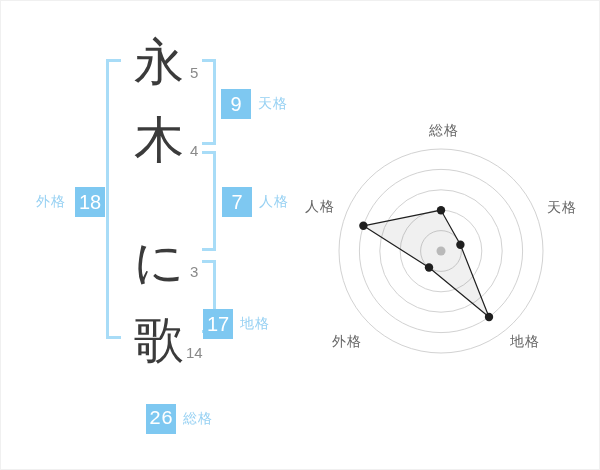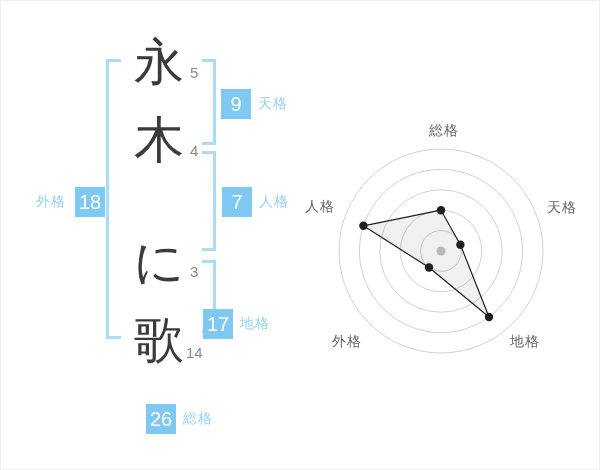--- a/index.html
+++ b/index.html
@@ -40,21 +40,21 @@
   .badge{position:absolute;display:flex;align-items:center;gap:7px;}
   .nbox{
     width:30px;height:30px;background:#7ec8f1;color:#ffffff;
     font-size:20px;line-height:30px;text-align:center;flex:0 0 auto;
   }
   .blabel{font-size:14px;color:#97d1f3;letter-spacing:1px;white-space:nowrap;}
   .bd-ten{left:220px;top:88px;}
   .bd-jin{left:221px;top:186px;}
   .bd-chi{left:202px;top:284px;margin-top:24px;}
   .bd-gai{left:35px;top:186px;gap:9px;}
-  .bd-sou{left:145px;top:403px;}
+  .bd-sou{left:145px;top:403px;font-family:Liberation Mono, monospace;}
 
   
   .radar{position:absolute;left:295px;top:110px;}
   .radar .grid circle{fill:none;stroke:#d2d2d2;stroke-width:1;}
   .radar .shape{fill:rgba(40,40,40,0.07);stroke:#1f1f1f;stroke-width:1.2;stroke-linejoin:round;}
   .radar .pts circle{fill:#1f1f1f;}
   .radar .axis-label{font-size:14px;fill:#666666;letter-spacing:1px;text-anchor:middle;}
   .radar .center-dot{fill:#b9b9b9;}
 </style>
 </head>

